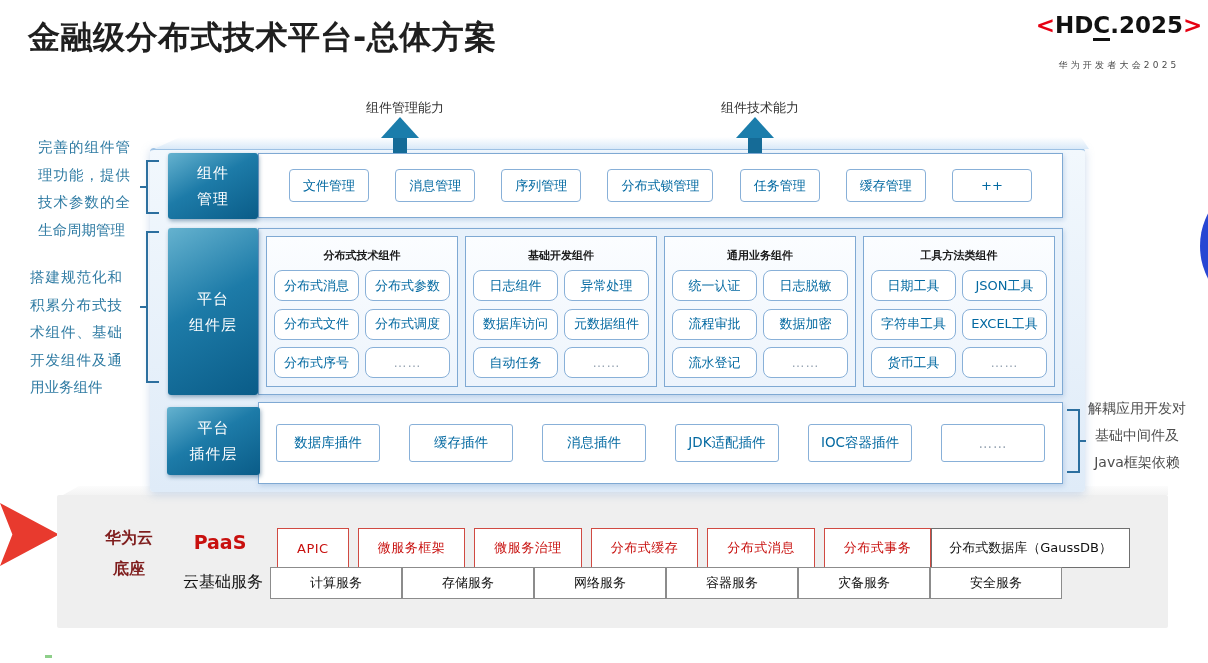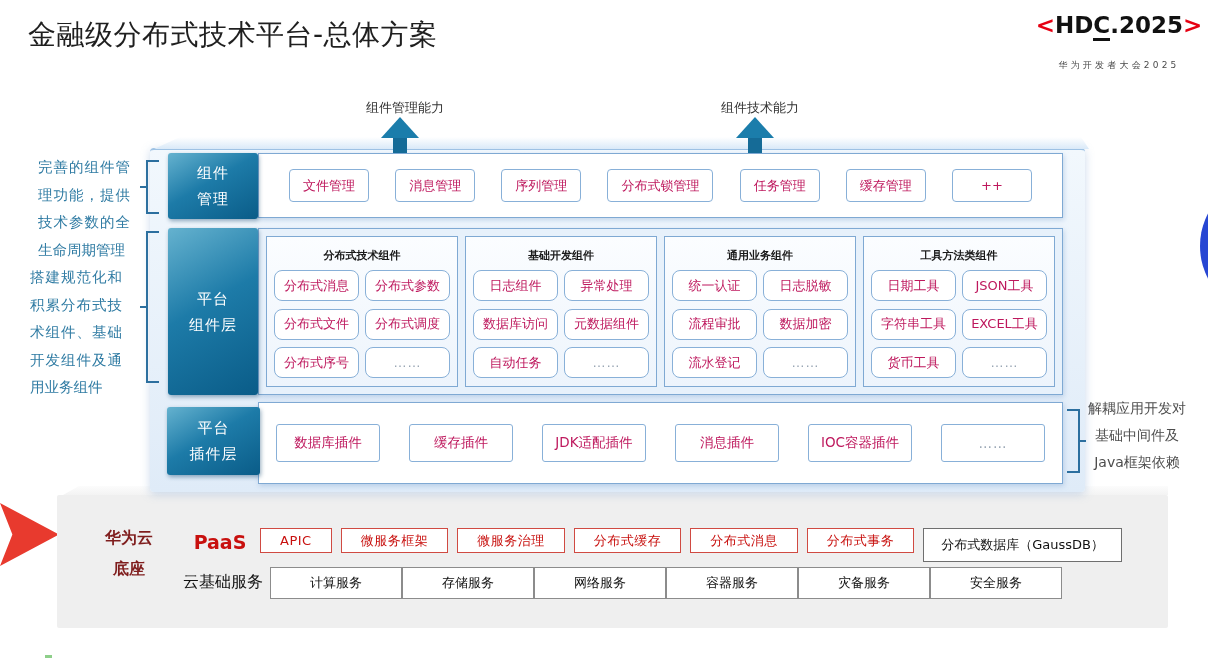--- a/index.html
+++ b/index.html
@@ -1,19 +1,19 @@
 <!DOCTYPE html>
 <html><head>
 <meta charset="utf-8">
 <style>
   html,body{margin:0;padding:0}
   body{width:1208px;height:663px;position:relative;background:#fff;overflow:hidden;
        font-family:"DejaVu Sans","Liberation Sans",sans-serif;}
 
-  .title{position:absolute;left:28px;top:16px;font-size:28px;font-weight:normal;color:#1f1f1f;letter-spacing:.5px;white-space:nowrap}
+  .title{position:absolute;left:28px;top:16px;font-size:32px;font-weight:bold;color:#1f1f1f;letter-spacing:.5px;white-space:nowrap}
 
   
   .logo{position:absolute;left:1030px;top:12px;width:178px;text-align:center}
   .logo-main{font-size:23px;font-weight:bold;color:#111;white-space:nowrap}
   .logo-main .ang{color:#e60012}
   .logo-main .uc{border-bottom:3px solid #111}
   .logo-sub{margin-top:21px;font-size:9px;letter-spacing:3.2px;color:#4a4a4a;white-space:nowrap}
 
   
   .arrow-label{position:absolute;top:99px;transform:translateX(-50%);font-size:13px;color:#333;white-space:nowrap;z-index:6}
@@ -45,54 +45,54 @@
   #label-mgmt{left:168px;top:153px;width:90px;height:66px}
   #label-comp{left:168px;top:228px;width:90px;height:167px}
   #label-plugin{left:167px;top:407px;width:93px;height:68px}
 
   
   .white-row{position:absolute;left:258px;width:805px;z-index:2;background:#fff;border:1px solid #7fa9d3;
     box-shadow:1px 2px 5px rgba(110,150,200,.35);display:flex;align-items:center;justify-content:space-between;box-sizing:border-box}
   #row-mgmt{top:153px;height:65px;padding:0 30px}
   #row-plugin{top:402px;height:82px;padding:0 17px}
 
-  .item-box{background:#fff;border:1px solid #88b0d8;border-radius:4px;color:#be185d;font-size:13px;
+  .item-box{background:#fff;border:1px solid #88b0d8;border-radius:4px;color:#0369a1;font-size:13px;
     display:flex;align-items:center;justify-content:center;box-sizing:border-box;white-space:nowrap}
   #row-mgmt .item-box{height:33px;min-width:80px;padding:0 13px}
   #row-plugin .item-box{height:38px;min-width:104px;padding:0 12px;border-radius:3px;font-size:13.5px}
 
   
   .comp-outer{position:absolute;left:258px;top:228px;width:805px;height:167px;z-index:2;
     background:#e7f1fb;border:1px solid #7fa9d3;box-shadow:1px 2px 5px rgba(110,150,200,.35);
     display:flex;gap:7px;padding:7px;box-sizing:border-box}
   .group{flex:1;background:linear-gradient(180deg,#fbfdff,#edf4fc);border:1px solid #7fa9d3;
     display:flex;flex-direction:column;padding:4px 7px 6px;box-sizing:border-box}
   .group-title{height:29px;display:flex;align-items:center;justify-content:center;font-weight:bold;font-size:11px;color:#1a1a1a}
   .group-grid{display:grid;grid-template-columns:1fr 1fr;gap:6px;flex:1}
   .group-grid .item-box{border-radius:8px;height:31px;min-width:0;padding:0 4px}
   .item-box.dots{color:#9aa7b5;letter-spacing:1px}
 
   
   .note{position:absolute;color:#2f7ba3;font-size:14.5px;line-height:27.5px;text-align:justify}
-  #note1{left:38px;top:154px;width:92px}
+  #note1{left:38px;top:134px;width:92px}
   #note2{left:30px;top:264px;width:92px}
   #note-r{position:absolute;left:1083px;top:395px;width:108px;color:#4d4d4d;font-size:14px;line-height:27px;text-align:center}
 
   
   .circle{position:absolute;left:1200px;top:176px;width:140px;height:140px;border-radius:50%;background:#2847d3;z-index:0}
 
   
   .foundation{position:absolute;left:57px;top:495px;width:1111px;height:133px;background:#efefef;border-radius:2px}
   .foundation::before{content:"";position:absolute;left:6px;right:0;top:-9px;height:9px;
     background:linear-gradient(180deg,#fcfcfc,#f3f3f3);clip-path:polygon(0 100%,16px 0,100% 0,100% 100%)}
   .red-arrow{position:absolute;left:0;top:503px;width:59px;height:63px;background:#e83a2e;
     clip-path:polygon(0 0,100% 50%,0 100%,21% 50%)}
   .hw-label{position:absolute;left:24px;top:27px;width:96px;text-align:center;font-size:16px;font-weight:bold;color:#7f1d1d;line-height:31px}
   .paas-label{position:absolute;left:128px;top:36px;width:70px;text-align:center;font-size:19px;font-weight:bold;color:#c8100e}
-  .paas-row{position:absolute;left:203px;top:33px;display:flex;gap:9px;height:25px}
+  .paas-row{position:absolute;left:220px;top:33px;display:flex;height:40px}
   .paas-reds{display:flex;gap:9px}
   .rbox{border:1.5px solid #d04a42;color:#c8100e;background:#fff;font-size:13px;letter-spacing:.5px;
     display:flex;align-items:center;justify-content:center;padding:0 19px;box-sizing:border-box;white-space:nowrap}
   .nbox{border:1.5px solid #6f6f6f;color:#111;background:#fff;font-size:13px;
     display:flex;align-items:center;justify-content:center;padding:16px 17px;box-sizing:border-box;white-space:nowrap}
   .iaas-label{position:absolute;left:126px;top:77px;font-size:16px;color:#111}
   .iaas-row{position:absolute;left:213px;top:72px;display:flex;height:32px}
   .gbox{border:1.5px solid #8c8c8c;color:#111;background:#fff;font-size:13px;width:132px;
     display:flex;align-items:center;justify-content:center;box-sizing:border-box;white-space:nowrap}
 
@@ -195,22 +195,22 @@
   </div>
 </div>
 
 <div class="teal-label" id="label-plugin">
     <div>平台</div>
     <div>插件层</div>
   </div>
 <div class="white-row" id="row-plugin">
     <div class="item-box">数据库插件</div>
     <div class="item-box">缓存插件</div>
+    <div class="item-box">消息插件</div>
     <div class="item-box">JDK适配插件</div>
-    <div class="item-box">消息插件</div>
     <div class="item-box">IOC容器插件</div>
     <div class="item-box dots">……</div>
   </div>
 
 <div class="circle"></div>
 
 <div class="red-arrow"></div>
 <div class="foundation">
   <div class="hw-label">
       <div>华为云</div>

